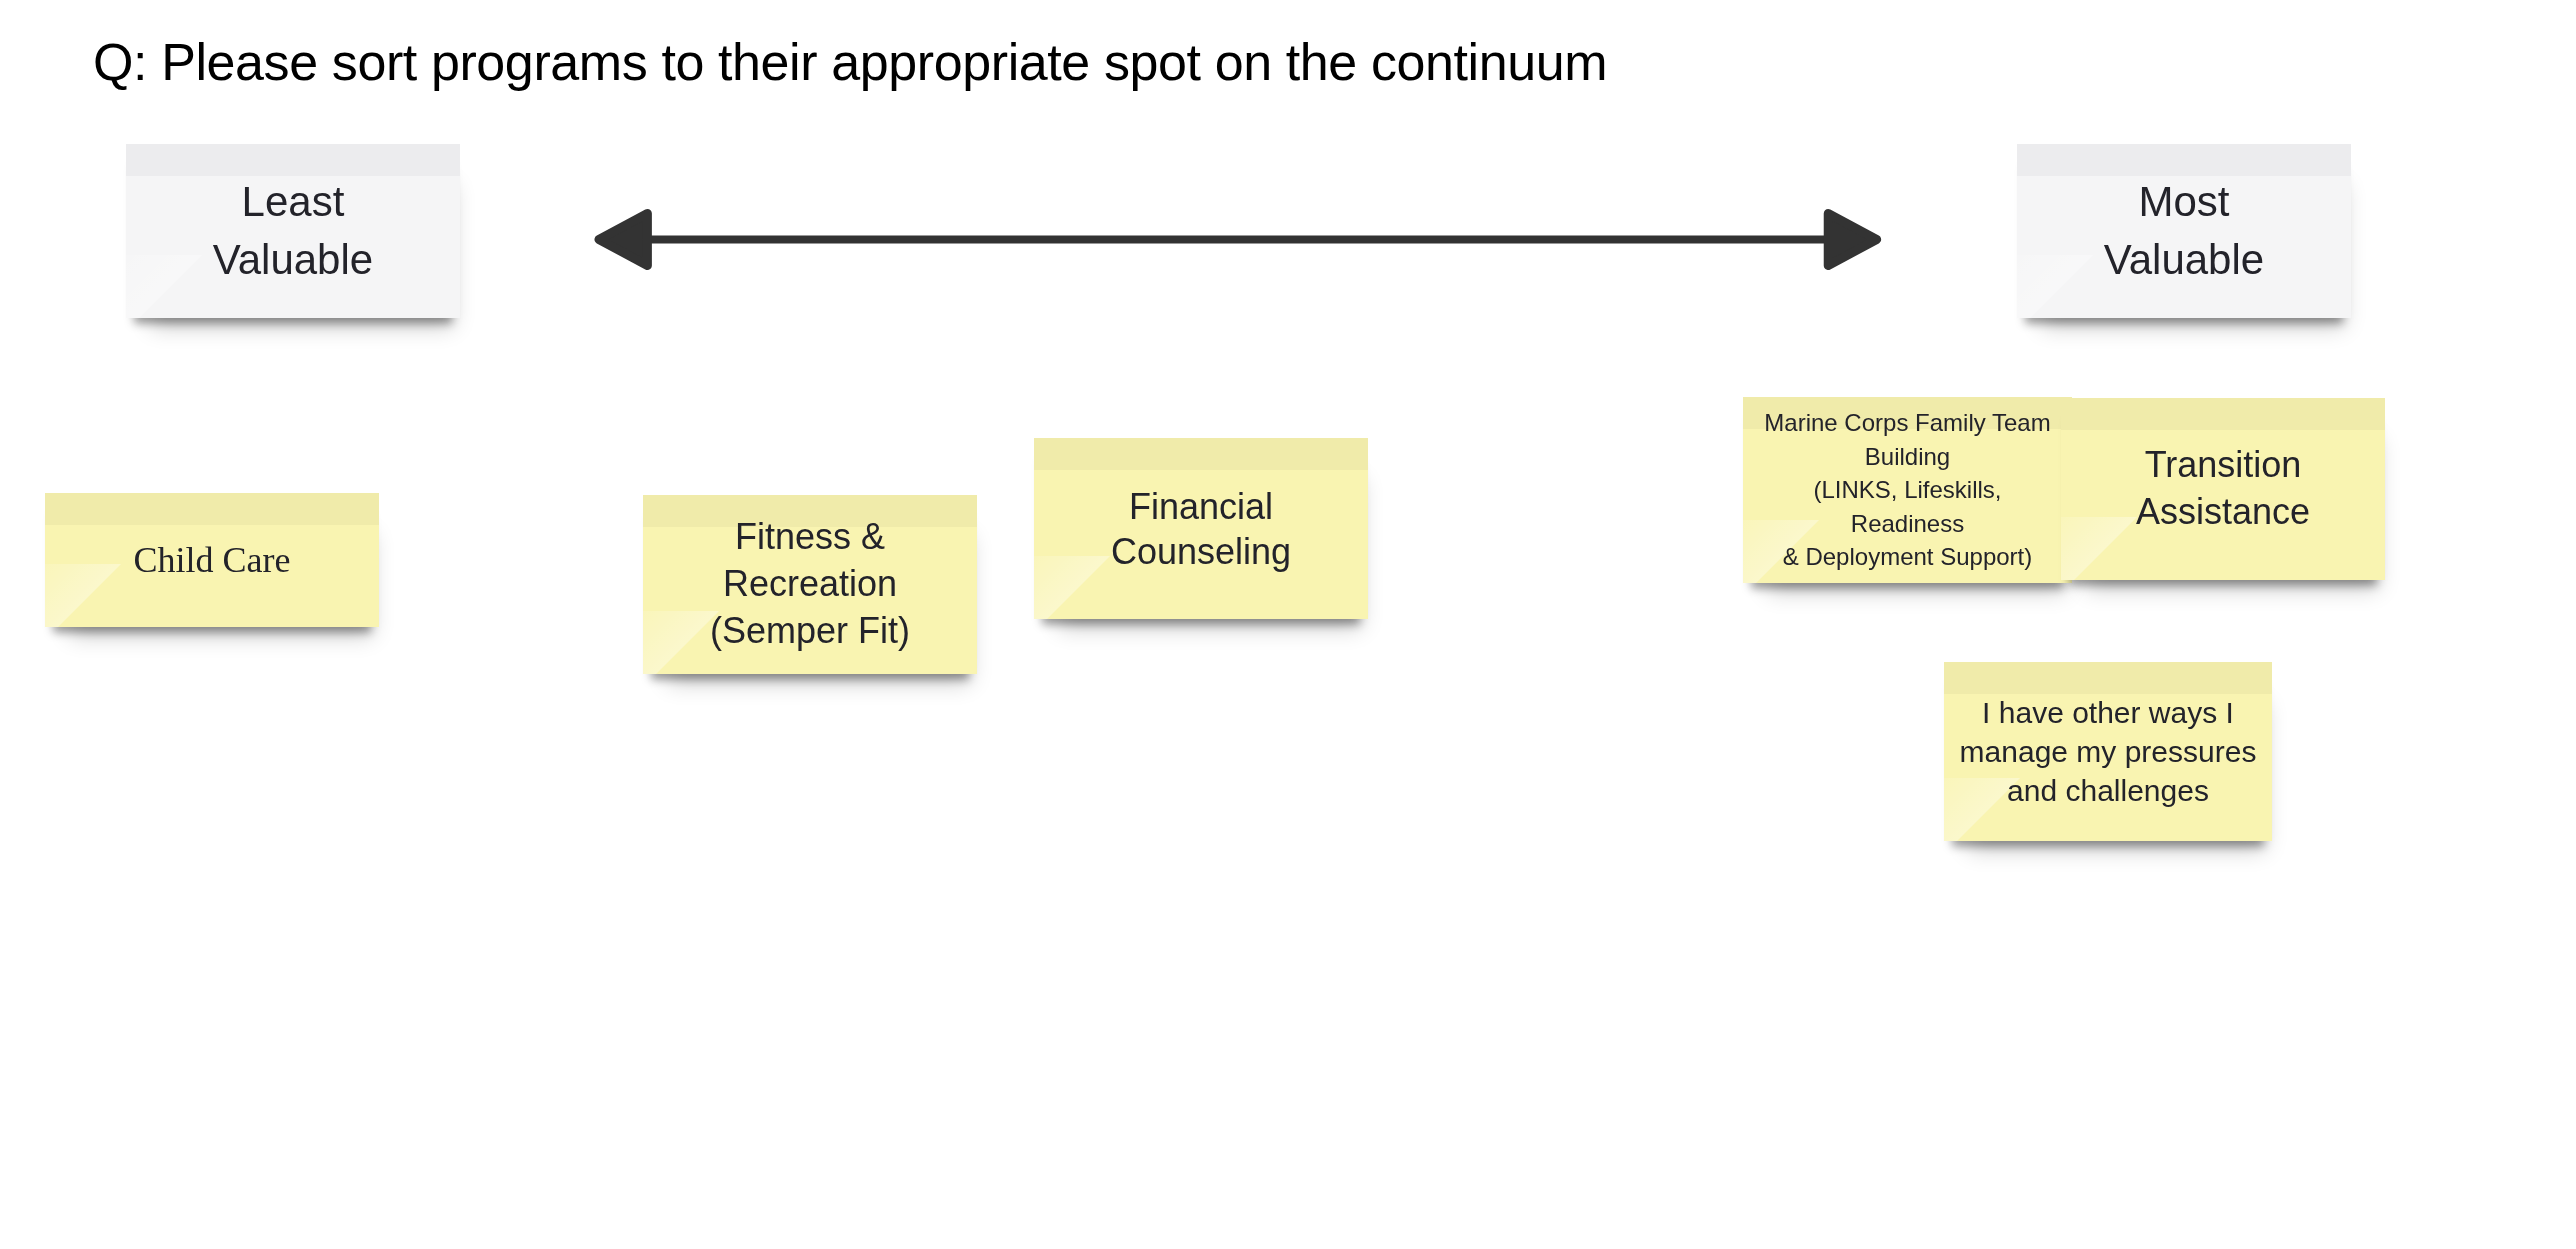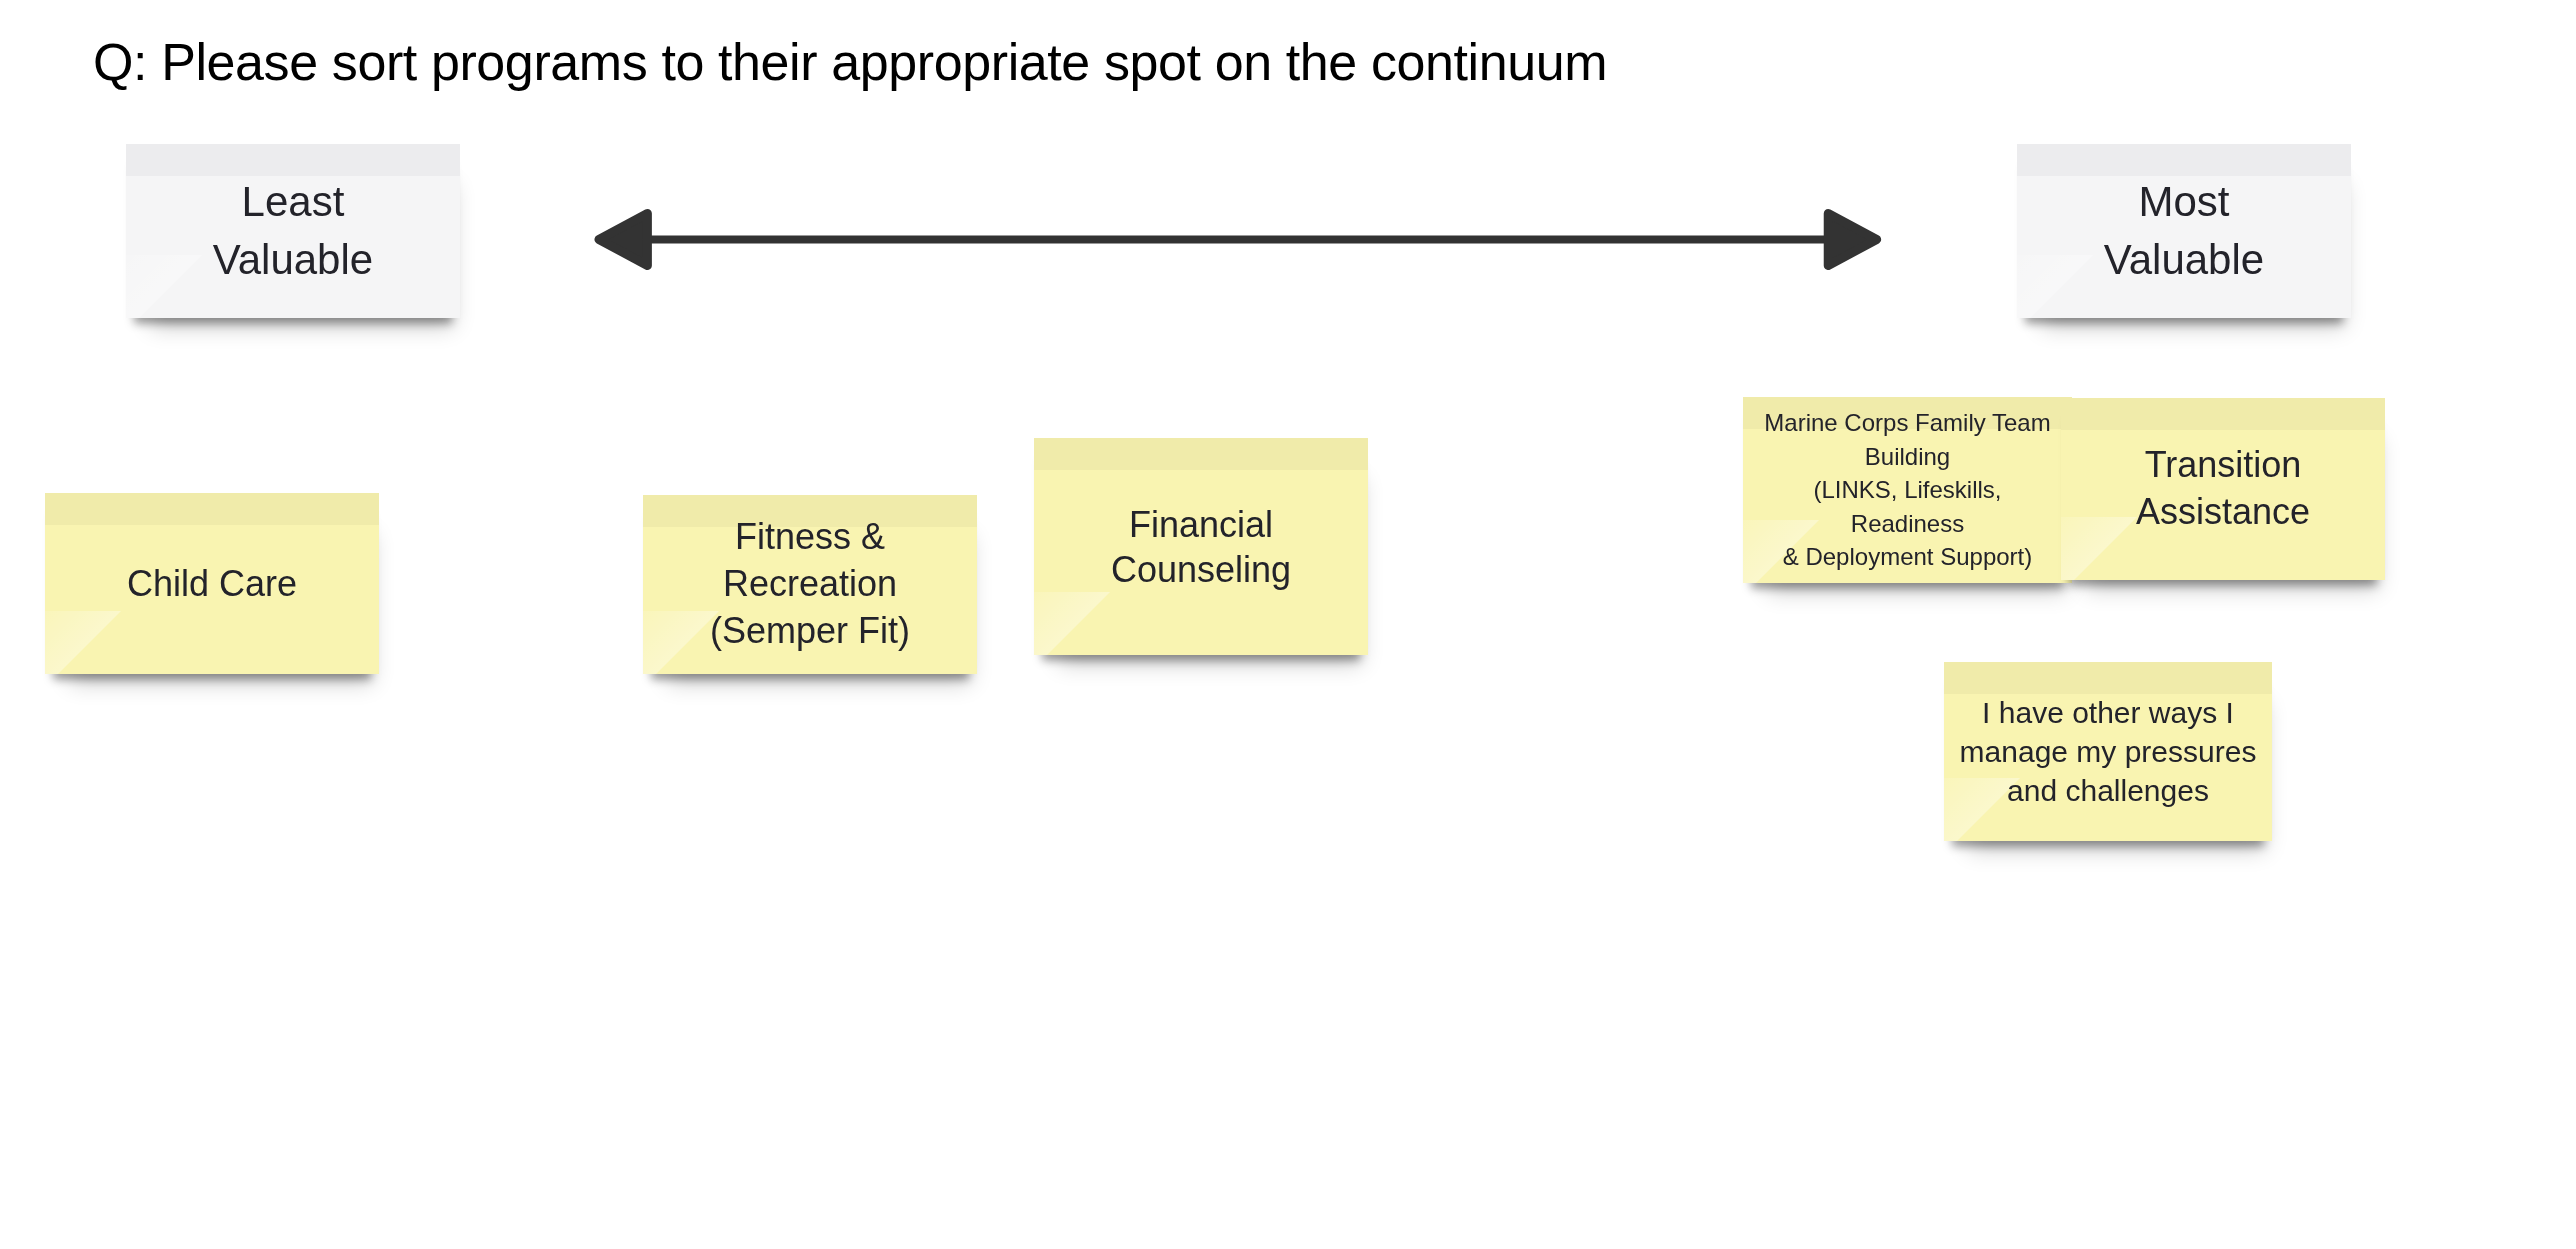--- a/index.html
+++ b/index.html
@@ -65,27 +65,27 @@
     color: #23232a;
     z-index: 2;
   }
 
   .anchor-note { width: 334px; height: 174px; }
   .anchor-note .note-text { font-size: 42px; line-height: 1.38; }
 
   #anchor-least { left: 126px; top: 144px; }
   #anchor-most  { left: 2017px; top: 144px; }
 
-  #note-child-care   { left: 45px;   top: 493px; width: 334px; height: 181px; }
+  #note-child-care   { left: 45px;   top: 493px; width: 334px; height: 134px; font-family: Liberation Serif, serif; }
   #note-child-care .note-text { font-size: 36px; line-height: 1.25; }
 
   #note-fitness      { left: 643px;  top: 495px; width: 334px; height: 179px; }
   #note-fitness .note-text { font-size: 36px; line-height: 1.3; }
 
-  #note-financial    { left: 1034px; top: 438px; width: 334px; height: 217px; }
+  #note-financial    { left: 1034px; top: 438px; width: 334px; height: 181px; }
   #note-financial .note-text { font-size: 36px; line-height: 1.25; }
 
   #note-marine       { left: 1727px; top: 397px; width: 329px; height: 186px; margin-left: 16px; }
   #note-marine .note-text { font-size: 24px; line-height: 1.4; }
 
   #note-transition   { left: 2061px; top: 398px; width: 324px; height: 182px; }
   #note-transition .note-text { font-size: 36px; line-height: 1.3; }
 
   #note-other-ways   { left: 1944px; top: 662px; width: 328px; height: 179px; }
   #note-other-ways .note-text { font-size: 30px; line-height: 1.3; }

